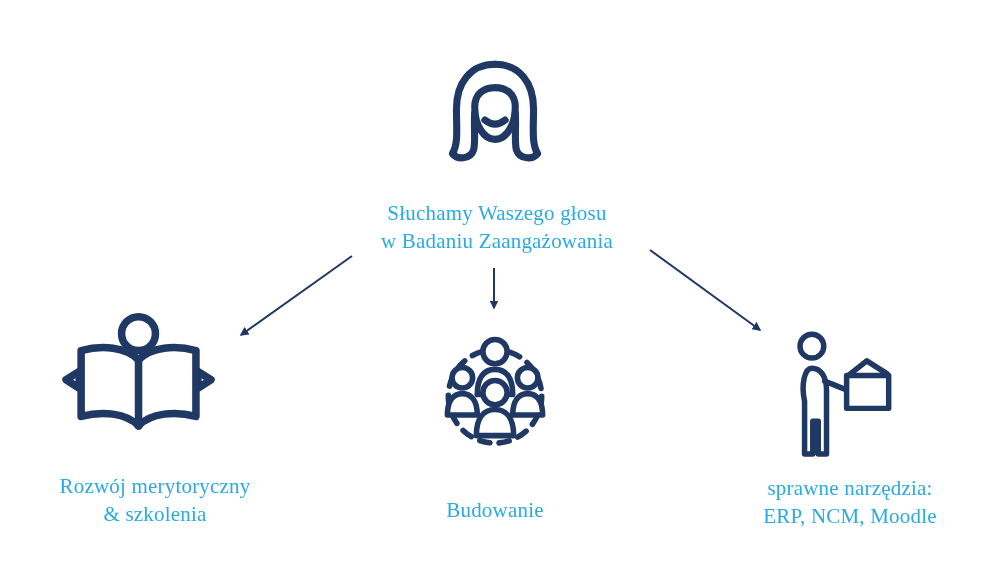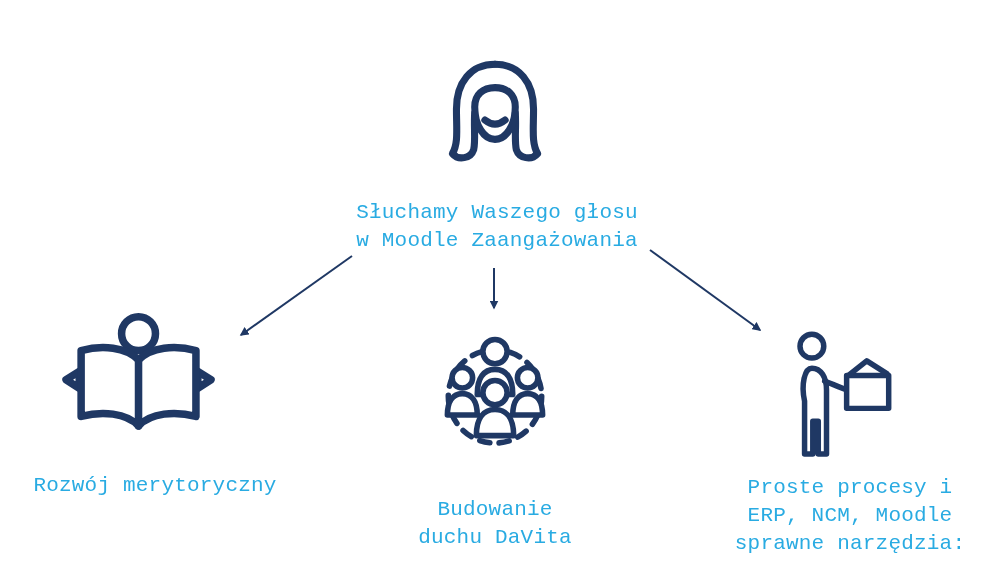--- a/index.html
+++ b/index.html
@@ -5,21 +5,21 @@
   :root{
     --navy:#1F3864;
     --cyan:#29ABE2;
     --bg:#FFFFFF;
   }
   html,body{margin:0;padding:0;background:var(--bg);}
   .canvas{
     position:relative;
     width:994px;height:574px;
     background:var(--bg);
-    font-family:Liberation Mono, monospace;
+    font-family:Liberation Serif, serif;
     overflow:hidden;
   }
   .abs{position:absolute;}
   .icon{display:block;}
   .caption{
     color:var(--cyan);
     text-align:center;
     font-size:21px;
     line-height:28px;
     font-weight:400;
@@ -57,65 +57,64 @@
     <g fill="none" stroke="var(--navy)" stroke-width="7" stroke-linecap="round" stroke-linejoin="round">
       <path d="M70 22 C46 22 32 40 32 66 C32 86 34 100 28 110 C34 117 46 115 49 106 C51 97 49 84 50 70"></path>
       <path d="M70 22 C94 22 108 40 108 66 C108 86 106 100 112 110 C106 117 94 115 91 106 C89 97 91 84 90 70"></path>
       <path d="M50 64 C50 52 58 45 70 45 C82 45 90 52 90 64 C90 82 81 96 70 96 C59 96 50 82 50 64"></path>
       <path d="M60 77 Q70 85 80 77"></path>
     </g>
   </svg>
 
   <div class="abs caption top-caption">
     <div>Słuchamy Waszego głosu</div>
-    <div>w Moodle Zaangażowania</div>
+    <div>w Badaniu Zaangażowania</div>
   </div>
 
   <svg class="abs icon left-icon" viewBox="0 0 175 170" aria-hidden="true">
     <g fill="none" stroke="var(--navy)" stroke-width="8" stroke-linecap="round" stroke-linejoin="round">
       <circle cx="87" cy="40" r="18"></circle>
       <path d="M24 80 L10 89 L24 98 Z" fill="#ffffff"></path>
       <path d="M150 80 L164 89 L150 98 Z" fill="#ffffff"></path>
       <path d="M87 68 C74 54 48 52 26 58 L26 128 C48 122 74 124 87 138 C100 124 126 122 148 128 L148 58 C126 52 100 54 87 68 Z" fill="#ffffff"></path>
       <path d="M87 68 L87 138"></path>
     </g>
   </svg>
 
   <div class="abs caption left-caption">
     <div>Rozwój merytoryczny</div>
+    <div>&amp; szkolenia</div>
   </div>
 
   <svg class="abs icon center-icon" viewBox="0 0 150 150" aria-hidden="true">
     <g fill="#ffffff" stroke="var(--navy)" stroke-width="6" stroke-linejoin="round" stroke-linecap="round">
       <circle cx="75" cy="84" r="50" fill="none" stroke-dasharray="11 10"></circle>
       <circle cx="75" cy="36" r="13"></circle>
       <path d="M56 82 C56 64 63 55 75 55 C87 55 94 64 94 82 Z"></path>
       <circle cx="40" cy="64" r="11"></circle>
       <path d="M24 104 C24 89 30 81 40 81 C50 81 56 89 56 104 Z"></path>
       <circle cx="110" cy="64" r="11"></circle>
       <path d="M94 104 C94 89 100 81 110 81 C120 81 126 89 126 104 Z"></path>
       <circle cx="75" cy="80" r="13"></circle>
       <path d="M55 126 C55 107 63 98 75 98 C87 98 95 107 95 126 Z"></path>
     </g>
   </svg>
 
   <div class="abs caption center-caption">
     <div>Budowanie</div>
-    <div>duchu DaVita</div>
   </div>
 
   <svg class="abs icon right-icon" viewBox="0 0 140 150" aria-hidden="true">
     <g fill="none" stroke="var(--navy)" stroke-width="6" stroke-linejoin="round" stroke-linecap="round">
       <circle cx="48" cy="26" r="13"></circle>
       <path d="M40 144 L40 86 C36 68 40 50 48 50 C58 50 64 60 64 74 L64 144 L55 144 L55 108 L49 108 L49 144 Z"></path>
       <path d="M62 64 C72 68 80 72 90 75"></path>
       <rect x="86" y="58" width="46" height="36" fill="#ffffff"></rect>
       <path d="M88 58 L108 42 L130 56"></path>
     </g>
   </svg>
 
   <div class="abs caption right-caption">
-    <div>Proste procesy i</div>
+    <div>sprawne narzędzia:</div>
     <div>ERP, NCM, Moodle</div>
-    <div>sprawne narzędzia:</div>
   </div>
 
 </div>
 
 </body></html>

